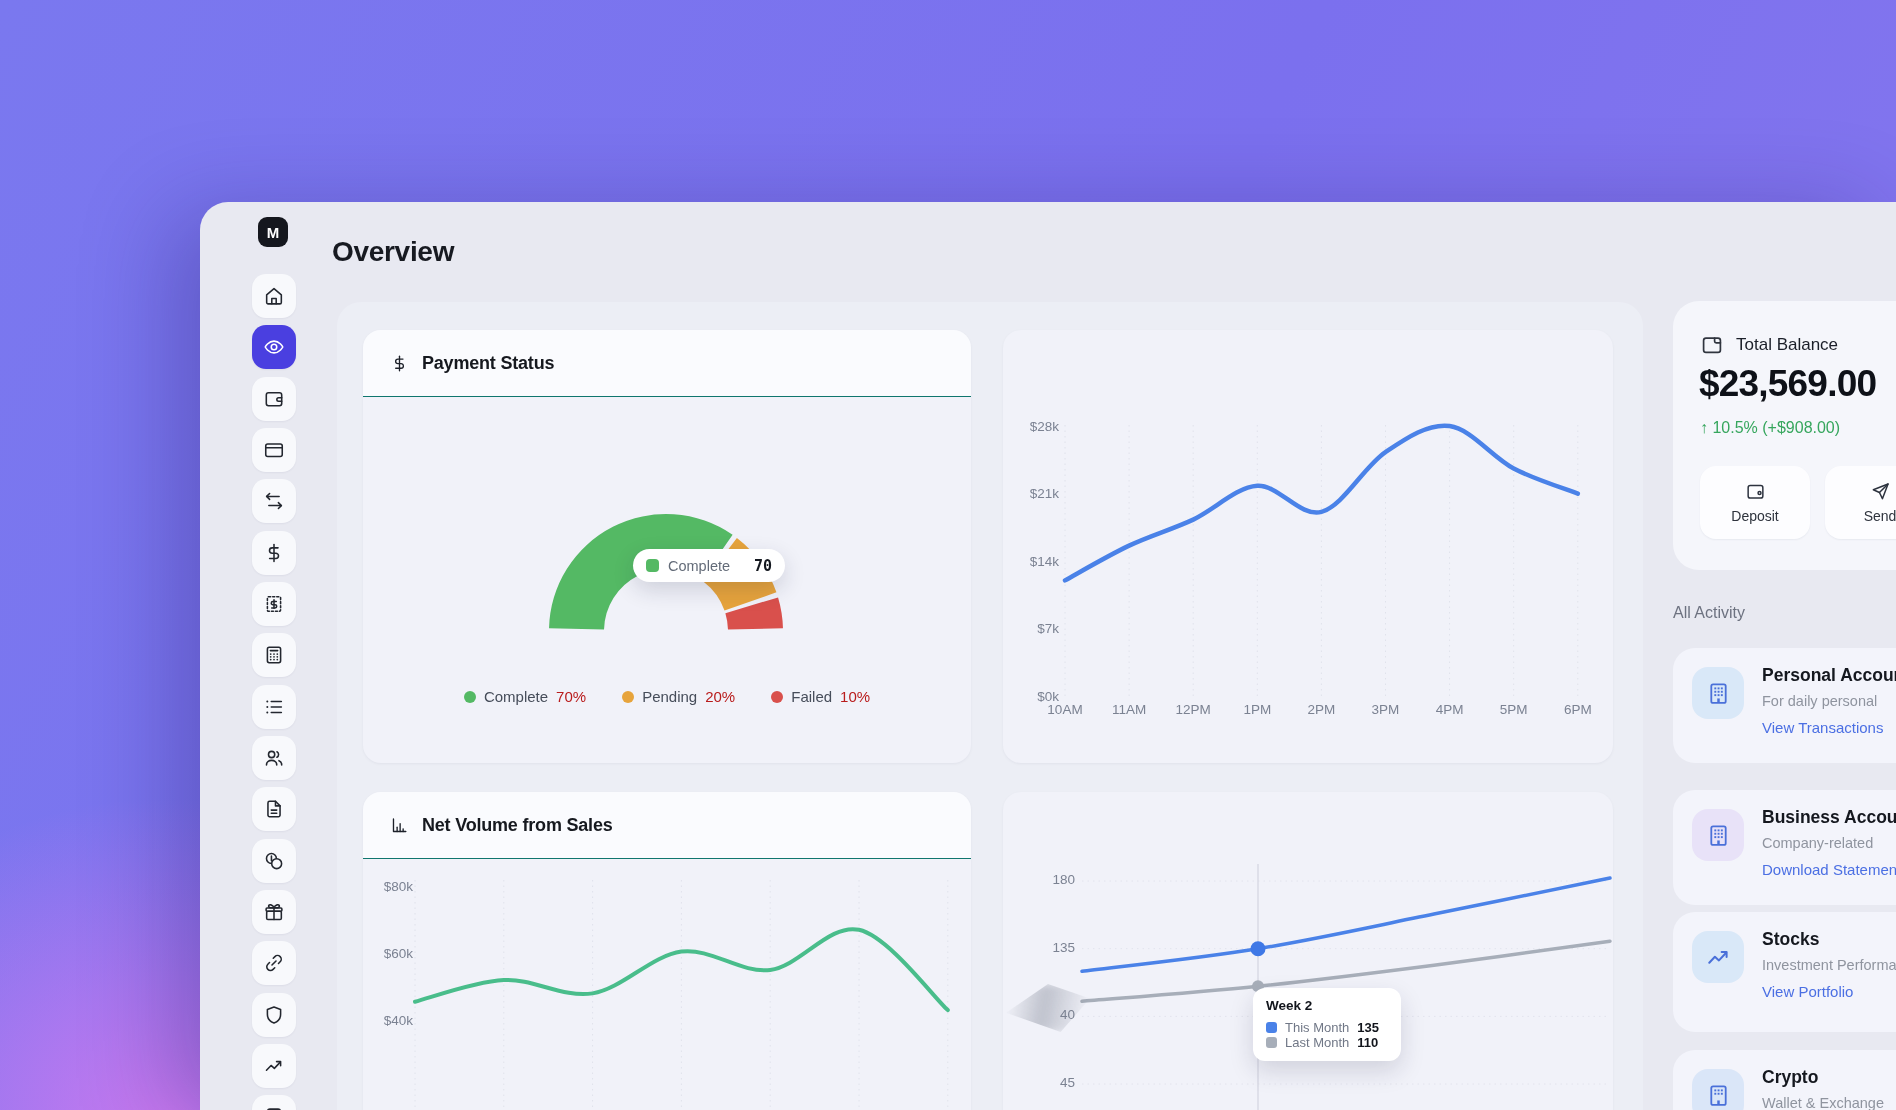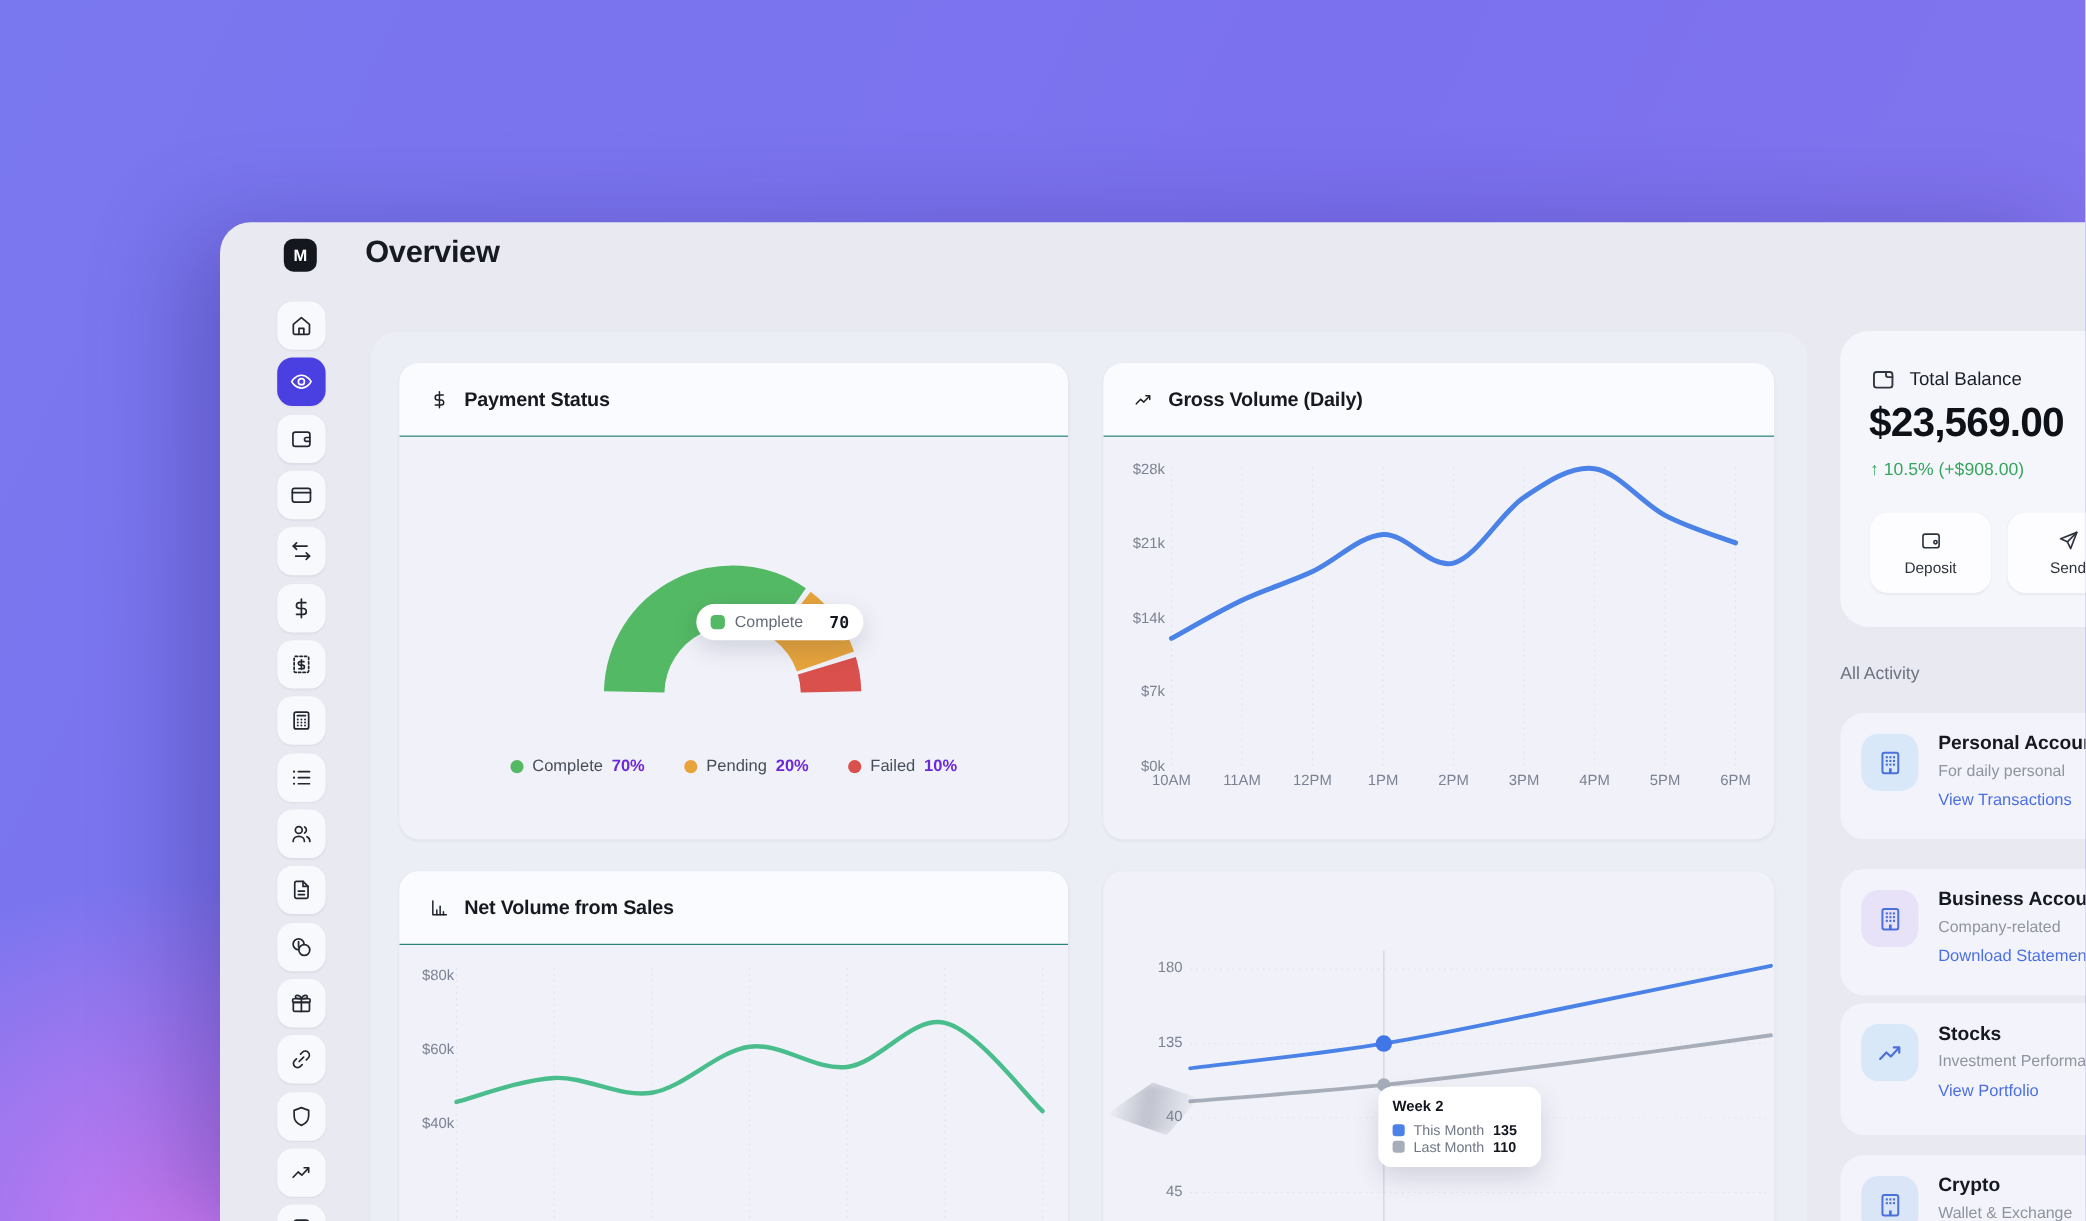--- a/index.html
+++ b/index.html
@@ -16,21 +16,21 @@
     background:#e8e9f1; border-top-left-radius:28px;
     box-shadow:-30px 10px 90px rgba(35,25,110,.30);
   }
   .logo {
     position:absolute; left:258px; top:217px; width:30px; height:30px;
     background:#15171e; border-radius:9px; color:#fff;
     display:flex; align-items:center; justify-content:center;
     font-size:15px; font-weight:800;
   }
   .page-title {
-    position:absolute; left:332px; top:213px;
+    position:absolute; left:332px; top:236px;
     font-size:28px; font-weight:700; color:#171a21; letter-spacing:-.3px;
   }
   
   .side-btn {
     position:absolute; left:252px; width:44px; height:44px;
     background:#f8f9fc; border-radius:14px; border:none; cursor:pointer;
     display:flex; align-items:center; justify-content:center;
     color:#23272f; box-shadow:0 1px 2px rgba(25,28,60,.05);
   }
   .side-btn.active { background:#4a3fe0; color:#ffffff; }
@@ -64,21 +64,21 @@
   }
   .ps-tip .sq { width:13px; height:13px; border-radius:4px; }
   .ps-tip .lb { font-size:14.5px; color:#636b78; }
   .ps-tip .vl { margin-left:auto; font-size:15px; font-weight:700; color:#14181f; font-family:"DejaVu Sans Mono", monospace; }
   .ps-legend {
     position:absolute; left:0; right:0; top:358px; display:flex; justify-content:center; gap:36px;
   }
   .lg-item { display:flex; align-items:center; gap:8px; }
   .lg-dot { width:12px; height:12px; border-radius:50%; }
   .lg-label { font-size:15px; color:#464d5a; }
-  .lg-value { font-size:15px; font-weight:700; color:#6d28d9; }
+  .lg-value { font-size:15px; font-weight:400; color:#b91c1c; }
   
   .nc-tip {
     position:absolute; left:250px; top:196px; width:148px;
     background:#ffffff; border-radius:12px; box-shadow:0 10px 24px rgba(25,30,60,.15);
     padding:10px 13px 11px; z-index:3;
   }
   .nc-tip .t { font-size:13.5px; font-weight:700; color:#12151c; margin-bottom:7px; }
   .nc-row { display:flex; align-items:center; gap:8px; margin-top:0; }
   .nc-row .sq { width:11px; height:11px; border-radius:3px; }
   .nc-row .lb { font-size:13px; color:#707786; }
@@ -327,27 +327,20 @@
         <span class="tick x" style="left: 30px; width: 64px; top: 372px;">10AM</span>
         <span class="tick x" style="left: 94.1px; width: 64px; top: 372px;">11AM</span>
         <span class="tick x" style="left: 158.2px; width: 64px; top: 372px;">12PM</span>
         <span class="tick x" style="left: 222.3px; width: 64px; top: 372px;">1PM</span>
         <span class="tick x" style="left: 286.4px; width: 64px; top: 372px;">2PM</span>
         <span class="tick x" style="left: 350.5px; width: 64px; top: 372px;">3PM</span>
         <span class="tick x" style="left: 414.6px; width: 64px; top: 372px;">4PM</span>
         <span class="tick x" style="left: 478.7px; width: 64px; top: 372px;">5PM</span>
         <span class="tick x" style="left: 542.8px; width: 64px; top: 372px;">6PM</span>
       </div>
-    <header class="card-h">
-      <svg class="ic" viewBox="0 0 24 24">
-          <path d="M3.8 16.6l5-5.2 3.6 3.2 6.4-6.8"></path>
-          <path d="M14.8 7.2h4.4v4.4"></path>
-        </svg>
-      <h2>Gross Volume (Daily)</h2>
-    </header>
   </section>
 
   <section class="card" style="left:363px;top:792px;width:608px;height:440px">
     <div class="chart-layer" id="net-layer">
         <svg width="608" height="440" style="position:absolute;left:0;top:0">
           <line x1="52" y1="88" x2="52" y2="432" stroke="#d9dce6" stroke-width="1" stroke-dasharray="1.5 4" opacity="0.7"></line>
           <line x1="140.8" y1="88" x2="140.8" y2="432" stroke="#d9dce6" stroke-width="1" stroke-dasharray="1.5 4" opacity="0.7"></line>
           <line x1="229.6" y1="88" x2="229.6" y2="432" stroke="#d9dce6" stroke-width="1" stroke-dasharray="1.5 4" opacity="0.7"></line>
           <line x1="318.4" y1="88" x2="318.4" y2="432" stroke="#d9dce6" stroke-width="1" stroke-dasharray="1.5 4" opacity="0.7"></line>
           <line x1="407.2" y1="88" x2="407.2" y2="432" stroke="#d9dce6" stroke-width="1" stroke-dasharray="1.5 4" opacity="0.7"></line>

